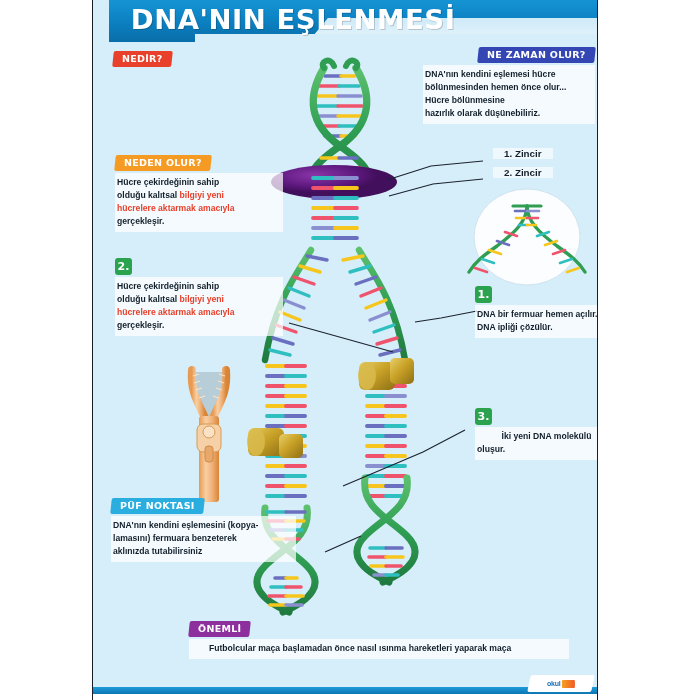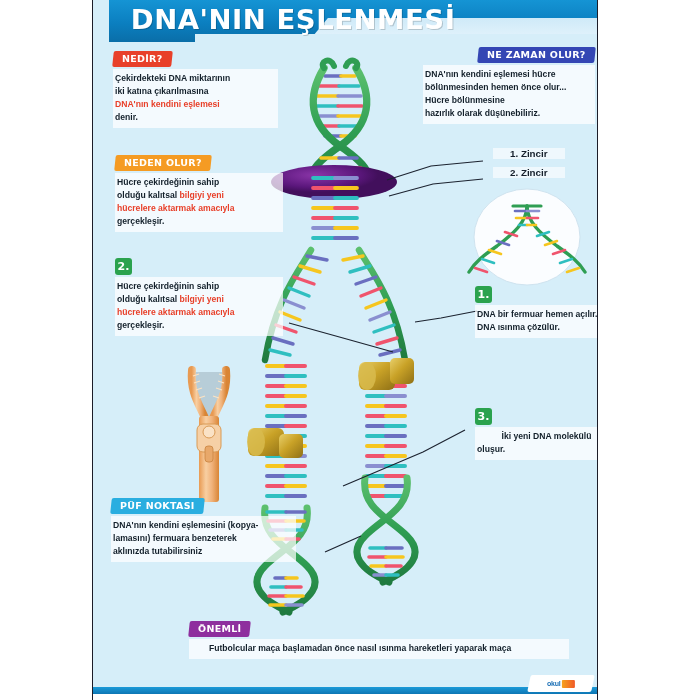--- a/index.html
+++ b/index.html
@@ -107,21 +107,21 @@
   }
   .panel .body .hl { color: #e8402a; }
   .panel .tagrow { margin-bottom: 2px; }
 
   
   .dna-layer { position: absolute; left: 0; top: 0; width: 506px; height: 700px; pointer-events: none; }
 
   .zincir-label {
     position: absolute; font-size: 9.8px; font-weight: bold;
     color: #16202c; font-family: "Liberation Sans", sans-serif;
-    background: rgba(255,255,255,.6); padding: 0 17px;
+    background: rgba(255,255,255,.6); padding: 0 11px;
   }
 </style>
 </head>
 <body>
 
 <div id="root">
   <div class="poster">
 
     <div class="header">
       <div class="swoosh"></div>
@@ -411,26 +411,20 @@
         <path d="M384,311 L348,318 L322,322"></path>
         <path d="M372,430 L330,452 L250,486"></path>
         <path d="M232,552 L268,536"></path>
       </g>
     </svg>
 
     <div class="panel" style="left:20px; top:48px; width:165px;">
       <div class="tagrow">
         <span class="tag red"><span>NEDİR?</span></span>
       </div>
-      <div class="body">
-        <div>Çekirdekteki DNA miktarının</div>
-        <div>iki katına çıkarılmasına</div>
-        <div class="hl">DNA'nın kendini eşlemesi</div>
-        <div>denir.</div>
-      </div>
     </div>
 
     <div class="panel" style="left:22px; top:152px; width:168px;">
       <div class="tagrow">
         <span class="tag orange"><span>NEDEN OLUR?</span></span>
       </div>
       <div class="body">
         <div>Hücre çekirdeğinin sahip</div>
         <div><span>olduğu kalıtsal </span><span class="hl">bilgiyi yeni</span></div>
         <div class="hl">hücrelere aktarmak amacıyla</div>
@@ -475,21 +469,21 @@
 
     <div class="zincir-label" style="left:400px; top:148px;">1. Zincir</div>
     <div class="zincir-label" style="left:400px; top:167px;">2. Zincir</div>
 
     <div class="panel" style="left:382px; top:286px; width:140px;">
       <div class="tagrow">
         <span class="numtag">1.</span>
       </div>
       <div class="body">
         <div>DNA bir fermuar hemen açılır.</div>
-        <div>DNA ısınma çözülür.</div>
+        <div>DNA ipliği çözülür.</div>
       </div>
     </div>
 
     <div class="panel" style="left:382px; top:408px; width:140px;">
       <div class="tagrow">
         <span class="numtag">3.</span>
       </div>
       <div class="body">
         <div style="text-indent:6px;text-align:center;">İki yeni DNA molekülü</div>
         <div>oluşur.</div>

